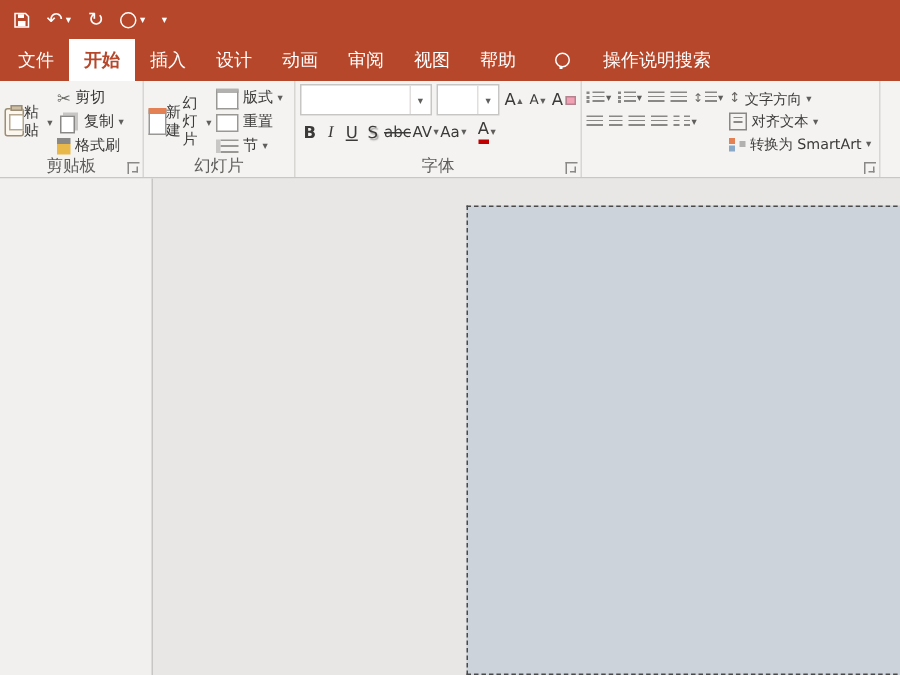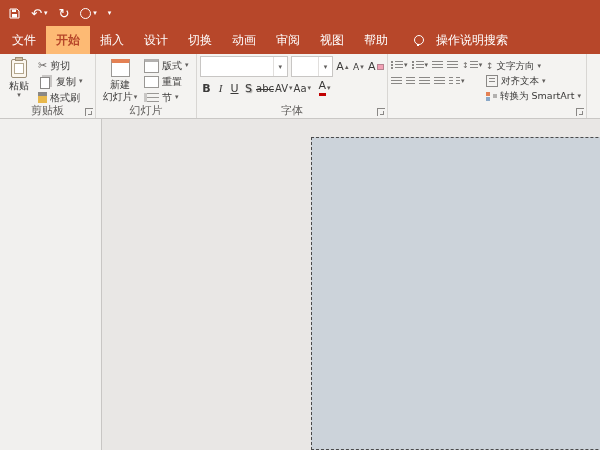--- a/index.html
+++ b/index.html
@@ -9,35 +9,35 @@
   
   .titlebar{height:26px;background:#b7472a;display:flex;align-items:center;
             padding-left:9px;gap:11px;}
   .qat{color:#fff;font-size:13px;line-height:1;display:flex;align-items:center;gap:2px;cursor:default;}
   .qat .mini{font-size:7px;}
   .circle-ic{width:9px;height:9px;border:1px solid #fff;border-radius:50%;}
 
   
   .tabrow{height:28px;background:#b7472a;display:flex;align-items:stretch;padding-left:2px;}
   .tab{color:#fff;font-size:12px;line-height:28px;padding:0 10px;cursor:default;white-space:nowrap;}
-  .tab.selected{background:#fdba74;color:#b7472a;font-weight:bold;}
-  .tellme{display:flex;align-items:center;gap:12px;color:#fff;font-size:12px;margin-left:16px;white-space:nowrap;}
+  .tab.selected{background:#ffffff;color:#b7472a;font-weight:bold;}
+  .tellme{display:flex;align-items:center;gap:22px;color:#fff;font-size:12px;margin-left:16px;white-space:nowrap;}
   .bulb{width:8px;height:8px;border:1px solid #fff;border-radius:50%;position:relative;flex:0 0 auto;}
   .bulb:after{content:"";position:absolute;left:2px;top:8px;width:2px;height:2px;background:#fff;}
 
   
   .ribbon{height:64px;background:#f4f3f1;border-bottom:1px solid #c9c7c5;display:flex;}
   .group{position:relative;border-right:1px solid #d8d6d3;padding:2px 3px 13px 3px;display:flex;gap:3px;flex:0 0 auto;}
   .glabel{position:absolute;bottom:1px;left:0;right:0;text-align:center;font-size:11px;color:#605e5c;line-height:1.1;}
   .launcher{position:absolute;bottom:2px;right:2px;width:7px;height:7px;
             border-top:1px solid #8a8886;border-left:1px solid #8a8886;}
   .launcher:after{content:"";position:absolute;right:1px;bottom:1px;width:3px;height:3px;
             border-right:1px solid #8a8886;border-bottom:1px solid #8a8886;}
 
-  .bigbtn{display:flex;flex-direction:column;align-items:center;justify-content:flex-start;
+  .bigbtn{display:flex;align-items:center;justify-content:flex-start;
           font-size:10px;color:#3b3a39;line-height:1.2;padding-top:3px;cursor:default;}
   .arr{font-size:7px;color:#605e5c;line-height:1;}
   .col{display:flex;flex-direction:column;gap:1px;padding-top:2px;}
   .sbtn{display:flex;align-items:center;gap:3px;font-size:10px;color:#3b3a39;height:15px;line-height:1;cursor:default;}
 
   
   .ic-paste{width:14px;height:17px;background:#fbf6ee;border:1px solid #9c8e76;border-radius:2px;position:relative;margin-bottom:2px;}
   .ic-paste:before{content:"";position:absolute;top:-3px;left:3px;width:6px;height:2px;background:#cdbfa5;border:1px solid #9c8e76;}
   .ic-paste:after{content:"";position:absolute;top:3px;left:2px;width:8px;height:9px;background:#fff;border:1px solid #b5a88e;}
   .ic-scissors{color:#696663;font-size:11px;line-height:1;}
@@ -121,21 +121,20 @@
   <span class="qat">
     <span class="mini">▾</span>
   </span>
 </div>
 
 <div class="tabrow">
   <div class="tab">文件</div>
   <div class="tab selected">开始</div>
   <div class="tab">插入</div>
   <div class="tab">设计</div>
-  <div class="tab">切换</div>
   <div class="tab">动画</div>
   <div class="tab">审阅</div>
   <div class="tab">视图</div>
   <div class="tab">帮助</div>
   <div class="tellme">
     <span class="bulb"></span>
     <span>操作说明搜索</span>
   </div>
 </div>
 

